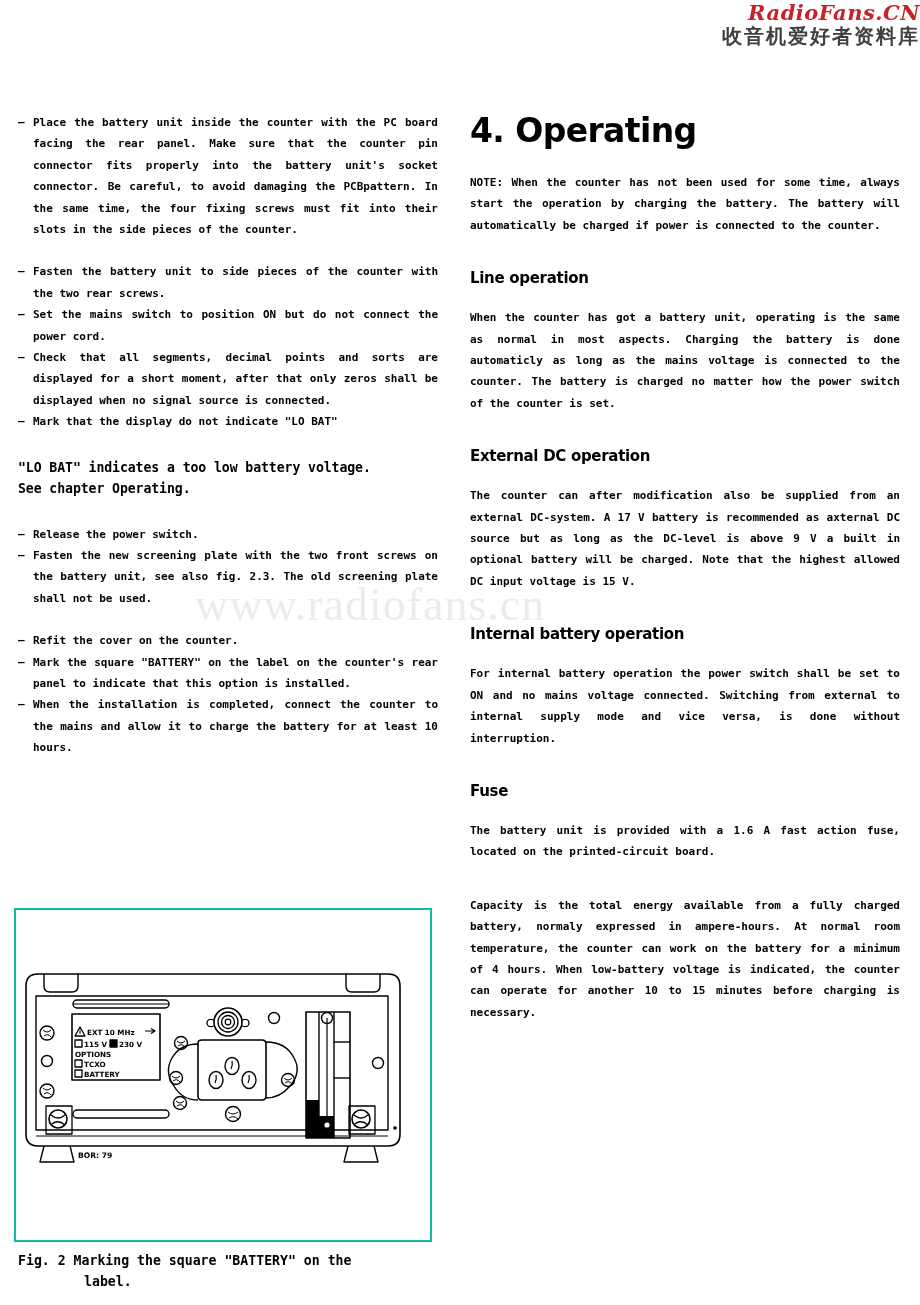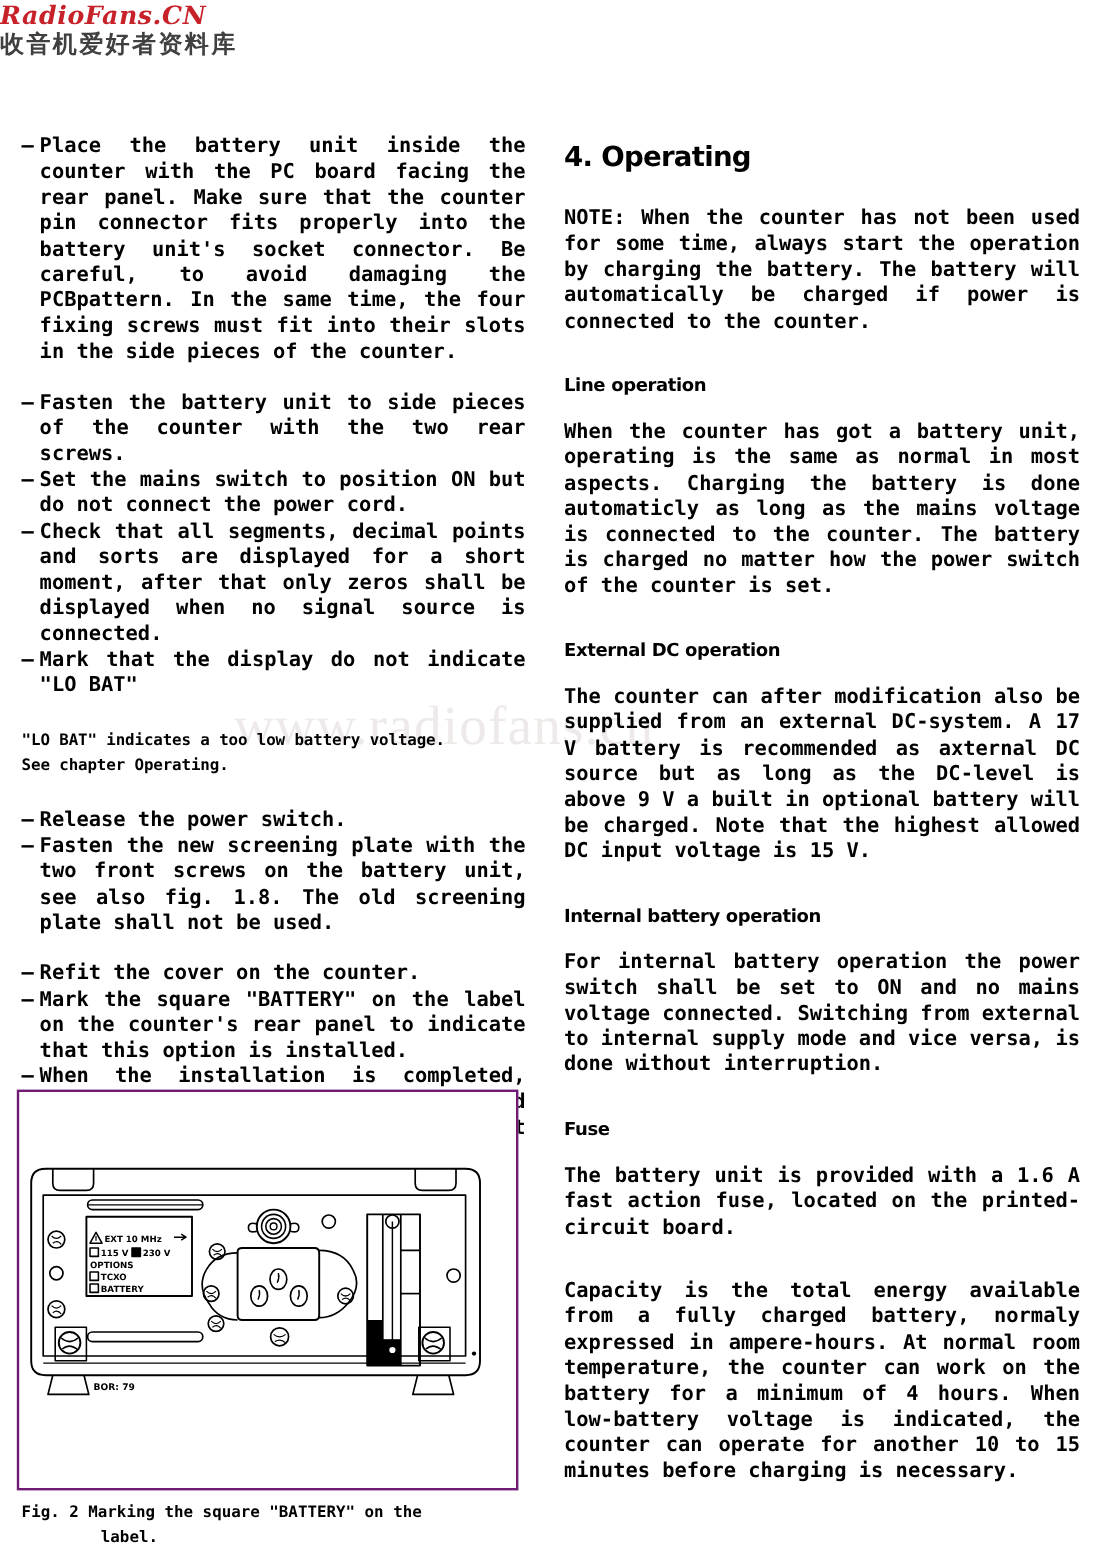--- a/index.html
+++ b/index.html
@@ -15,21 +15,21 @@
     font-family: "DejaVu Sans Mono", monospace;
     color: #000000;
   }
 
   
   #wm-top {
     position: absolute;
     top: 2px;
     left: 0;
     width: 920px;
-    text-align: left;
+    text-align: right;
     z-index: 40;
     pointer-events: none;
   }
   #wm-top .wm-en {
     font-family: "DejaVu Serif", serif;
     font-style: italic;
     font-weight: bold;
     font-size: 21px;
     color: #c7222a;
     letter-spacing: 0.5px;
@@ -73,21 +73,21 @@
   .col-right {
     position: absolute;
     left: 470px;
     top: 112px;
     width: 430px;
   }
 
   
   .tw {
     font-family: "DejaVu Sans Mono", monospace;
-    font-size: 17px;
+    font-size: 11px;
     line-height: 21.4px;
     font-weight: bold;
     text-align: justify;
     letter-spacing: 0px;
     -webkit-font-smoothing: none;
   }
 
   
   ul.dash {
     list-style: none;
@@ -112,21 +112,21 @@
     font-weight: bold;
     font-size: 13.2px;
     line-height: 21.4px;
     letter-spacing: -0.1px;
   }
 
   
   h1.chapter {
     font-family: "DejaVu Sans", sans-serif;
     font-weight: bold;
-    font-size: 23px;
+    font-size: 33px;
     line-height: 38px;
     margin: 0 0 22px 0;
     letter-spacing: -0.6px;
   }
   h2.sec {
     font-family: "DejaVu Sans", sans-serif;
     font-weight: bold;
     font-size: 15px;
     line-height: 20px;
     margin: 0 0 19px 0;
@@ -134,21 +134,21 @@
   }
   .sec-block { margin-top: 32px; }
 
   
   .figure-box {
     position: absolute;
     left: 14px;
     top: 908px;
     width: 418px;
     height: 334px;
-    border: 2px solid #701a75;
+    border: 2px solid #14b8a6;
     box-sizing: border-box;
     background: #fff;
   }
   .fig-caption {
     position: absolute;
     left: 18px;
     top: 1250px;
     width: 420px;
     font-family: "DejaVu Sans Mono", monospace;
     font-weight: bold;
@@ -182,21 +182,21 @@
       <li>Mark that the display do not indicate "LO BAT"</li>
     </ul>
 
     <div class="bold-note" style="margin-top:24px">
       <div>"LO BAT" indicates a too low battery voltage.</div>
       <div>See chapter Operating.</div>
     </div>
 
     <ul class="dash tw" style="margin-top:24px">
       <li>Release the power switch.</li>
-      <li>Fasten the new screening plate with the two front screws on the battery unit, see also fig. 1.8. The old screening plate shall not be used.</li>
+      <li>Fasten the new screening plate with the two front screws on the battery unit, see also fig. 2.3. The old screening plate shall not be used.</li>
     </ul>
 
     <ul class="dash tw" style="margin-top:21px">
       <li>Refit the cover on the counter.</li>
       <li>Mark the square "BATTERY" on the label on the counter's rear panel to indicate that this option is installed.</li>
       <li>When the installation is completed, connect the counter to the mains and allow it to charge the battery for at least 10 hours.</li>
     </ul>
   </div>
 
   <div class="figure-box">

